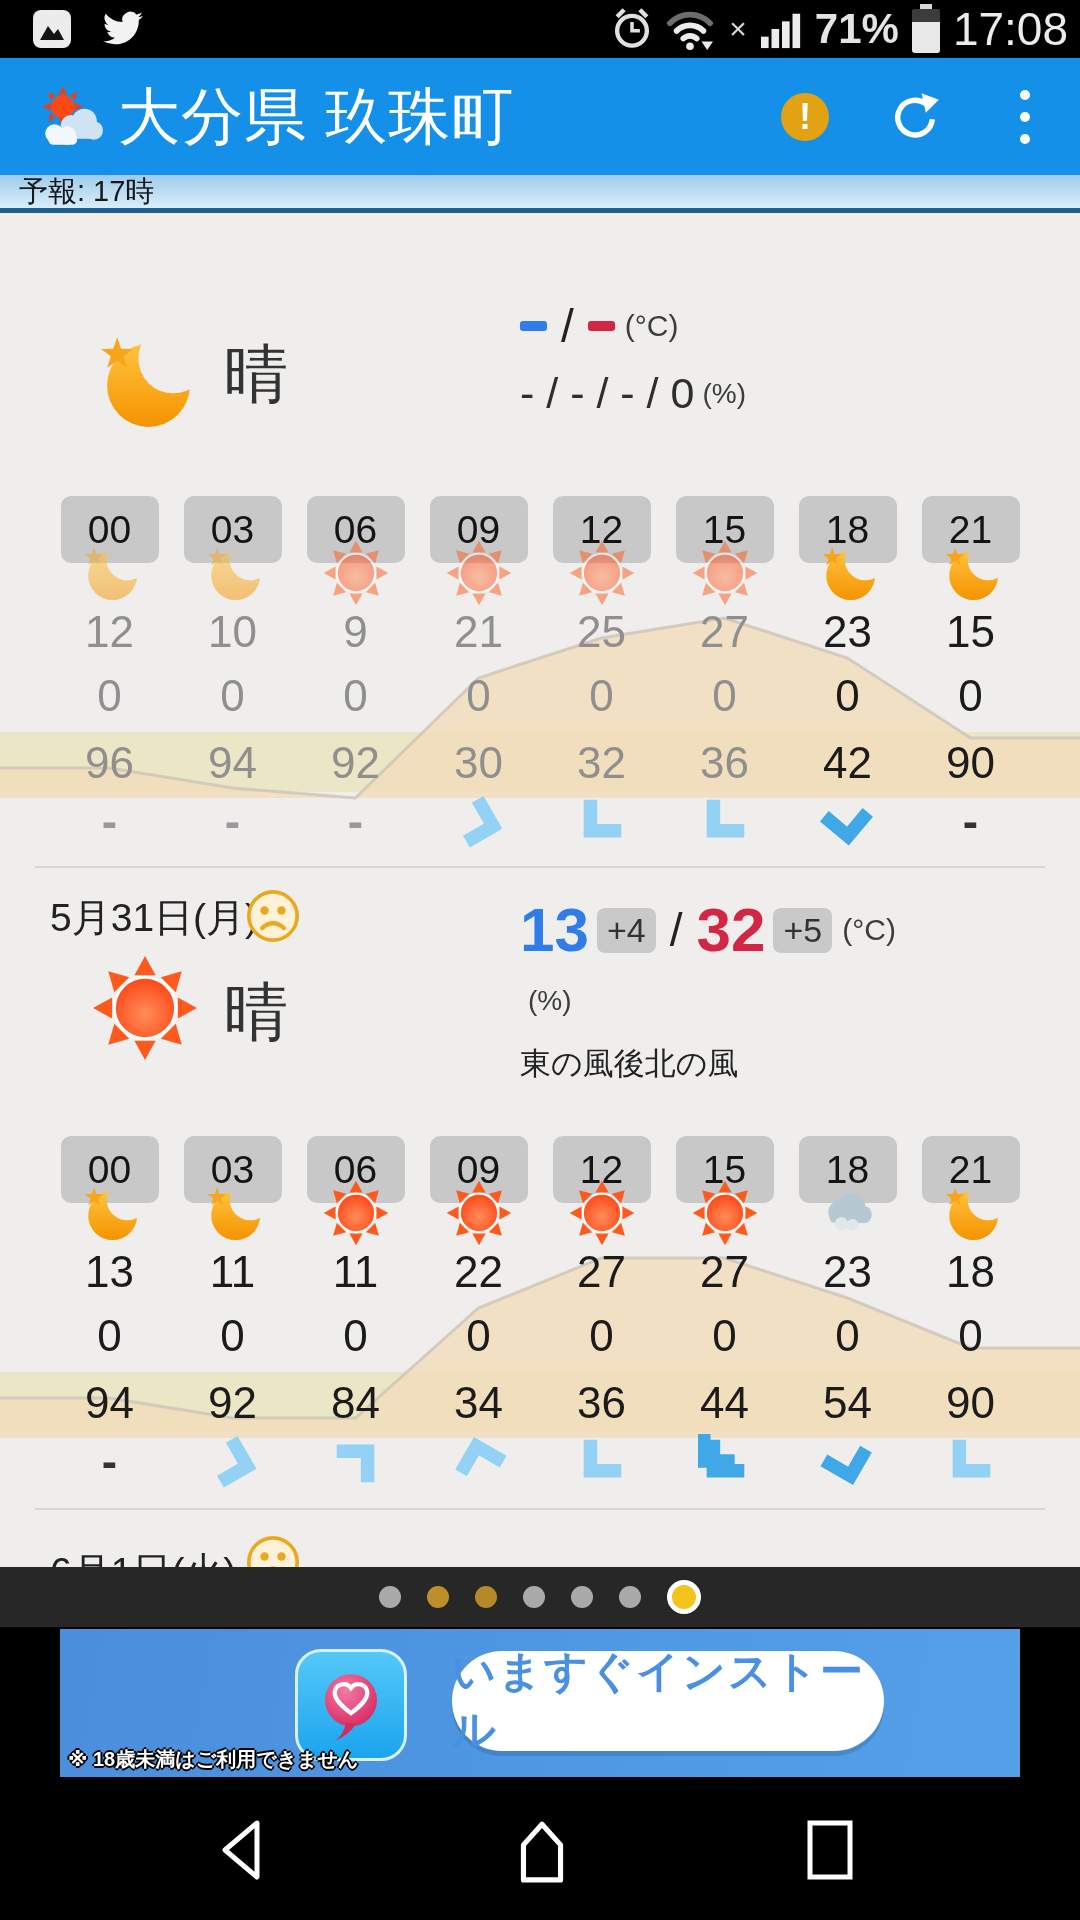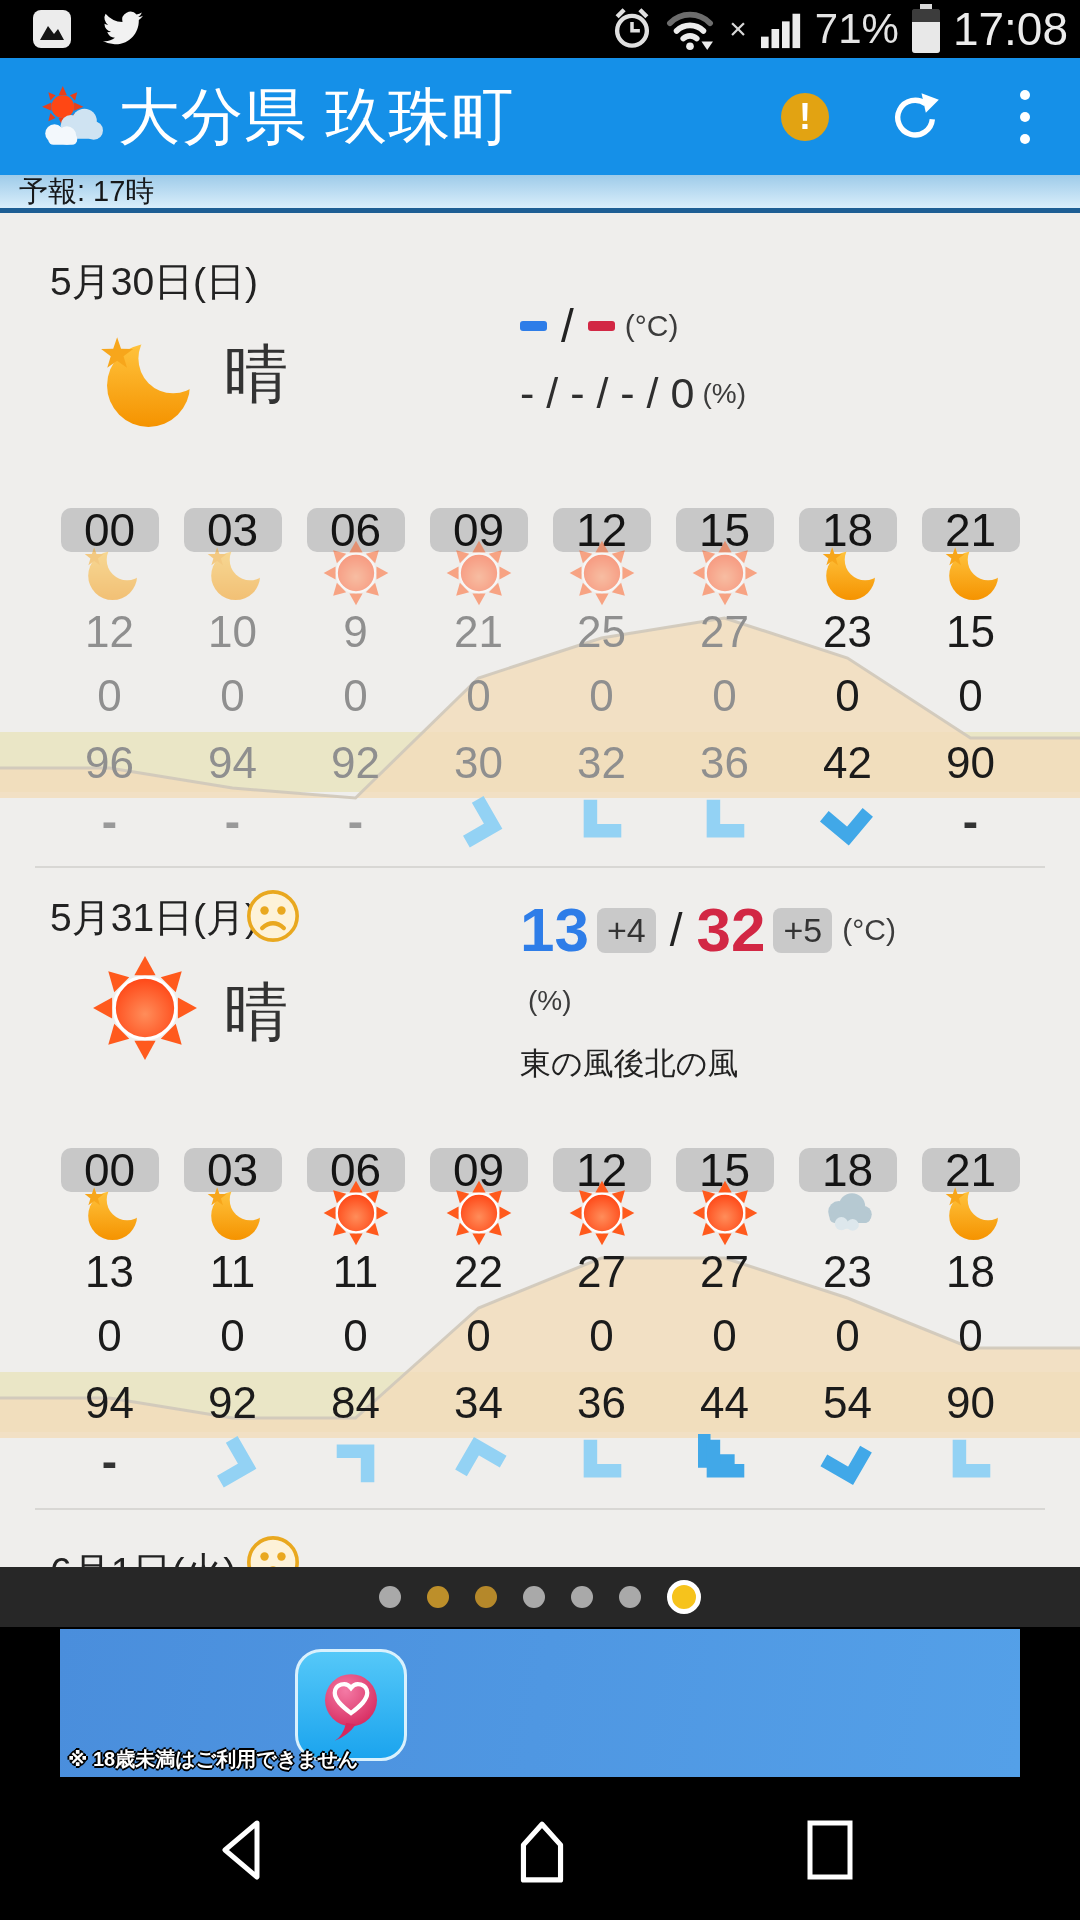--- a/index.html
+++ b/index.html
@@ -4,21 +4,21 @@
 <style>
   html,body{margin:0;padding:0;background:#000;}
   body{width:1080px;height:1920px;position:relative;overflow:hidden;
        font-family:"Liberation Sans","DejaVu Sans",sans-serif;}
   .abs{position:absolute;}
   
   #status-bar{top:0;left:0;width:1080px;height:58px;background:#000;display:flex;align-items:center;}
   #sb-left{display:flex;align-items:center;gap:26px;padding-left:32px;}
   #sb-spacer{flex:1;}
   #sb-right{display:flex;align-items:center;gap:12px;padding-right:12px;}
-  .sb-txt{color:#e4e4e4;font-size:42px;}
+  .sb-txt{color:#e4e4e4;font-size:42px;font-weight:bold;}
   .sb-time{color:#ececec;font-size:46px;}
   .sb-x{color:#d8d8d8;font-size:30px;margin:0 2px;}
   .battery{width:30px;height:50px;display:flex;flex-direction:column;align-items:center;}
   .battery .tip{width:12px;height:5px;background:#d9d9d9;}
   .battery .body{width:28px;height:44px;border-radius:3px;overflow:hidden;background:#3c3c3c;display:flex;flex-direction:column;}
   .battery .lvl-empty{height:30%;background:#3c3c3c;}
   .battery .lvl-full{flex:1;background:#e8e8e8;}
   
   #app-header{top:58px;left:0;width:1080px;height:117px;background:#1590e8;display:flex;align-items:center;}
   #app-icon{margin-left:38px;}
@@ -54,21 +54,21 @@
   .hour-table{position:absolute;left:0;width:1080px;height:372px;}
   .bg-chart{position:absolute;top:0;left:0;z-index:0;}
   .t-row{position:absolute;left:48px;width:984px;display:flex;z-index:1;}
   .cell{flex:1;display:flex;align-items:center;justify-content:center;}
   .r-hours{top:2px;height:54px;}
   .r-icons{top:58px;height:70px;}
   .r-temps{top:126px;height:52px;}
   .r-precip{top:190px;height:52px;}
   .r-humid{top:254px;height:58px;}
   .r-wind{top:312px;height:58px;}
-  .chip{min-width:98px;height:44px;background:#c8c8c8;border-radius:10px;display:flex;align-items:center;justify-content:center;font-size:46px;color:#141414;margin-top:41px;}
+  .chip{min-width:98px;height:67px;background:#c8c8c8;border-radius:10px;display:flex;align-items:center;justify-content:center;font-size:39px;color:#141414;margin-top:41px;}
   .num{font-size:44px;color:#1b1b1b;}
   .num.dim{color:#8f8f8f;}
   .dim-ic{opacity:0.5;}
   .wdash{font-size:46px;font-weight:bold;color:#333;}
   .wdash.dim{color:#999;}
   
   #pager-bar{top:1567px;left:0;width:1080px;height:60px;background:#272727;display:flex;align-items:center;justify-content:center;gap:26px;}
   .pdot{width:22px;height:22px;border-radius:50%;}
   .pdot.active{width:24px;height:24px;border:5px solid #fff;}
   
@@ -175,21 +175,20 @@
       </div>
   </div>
 </div>
 
 <div id="forecast-bar" class="abs">
   <span id="fb-left">予報: 17時</span>
 </div>
 
 <div id="content" class="abs">
     <div class="day-head" style="top: 0px; height: 267px;">
-      <div class="date" style="left:50px;top:42px">5月30日(日)</div>
       <div class="big-icon" style="left:88px;top:112px"><svg width="112" height="112" viewBox="0 0 100 100" class="">
     <defs>
       <linearGradient id="g1" x1="0" y1="0" x2="0" y2="1">
         <stop offset="0%" stop-color="#ffc33d"></stop>
               <stop offset="100%" stop-color="#f59300"></stop>
             </linearGradient>
       <mask id="m0">
               <rect x="0" y="0" width="100" height="100" fill="#fff"></rect>
         <circle cx="76" cy="30" r="31" fill="#000"></circle>
             </mask>
@@ -877,20 +876,23 @@
             <radialGradient id="gpink" cx="40%" cy="32%" r="75%">
           <stop offset="0%" stop-color="#f47aa5"></stop>
               <stop offset="100%" stop-color="#d6295e"></stop>
         </radialGradient>
           </defs>
         <circle cx="24" cy="21" r="16" fill="url(#gpink)"></circle>
         <path d="M21 35 Q19 43 14 46 Q22 43 27 36 Z" fill="#d6295e"></path>
         <path d="M24 29c-6-4.5-10-8.3-10-12.5a5.5 5.5 0 0 1 10-3 5.5 5.5 0 0 1 10 3C34 20.7 30 24.5 24 29z" fill="none" stroke="#fff" stroke-width="2.6"></path>
       </svg>
     </div>
+    <div id="ad-pill">
+      <span>いますぐインストール</span>
+    </div>
     <div id="ad-disclaimer">※ 18歳未満はご利用できません</div>
   </div>
 </div>
 
 <div id="nav-bar" class="abs">
   <div class="nav-btn" style="left:162px;">
     <svg width="58" height="66" viewBox="0 0 58 66">
       <polygon points="44,6 12,33 44,60" fill="none" stroke="#fff" stroke-width="5" stroke-linejoin="round"></polygon>
     </svg>
   </div>

